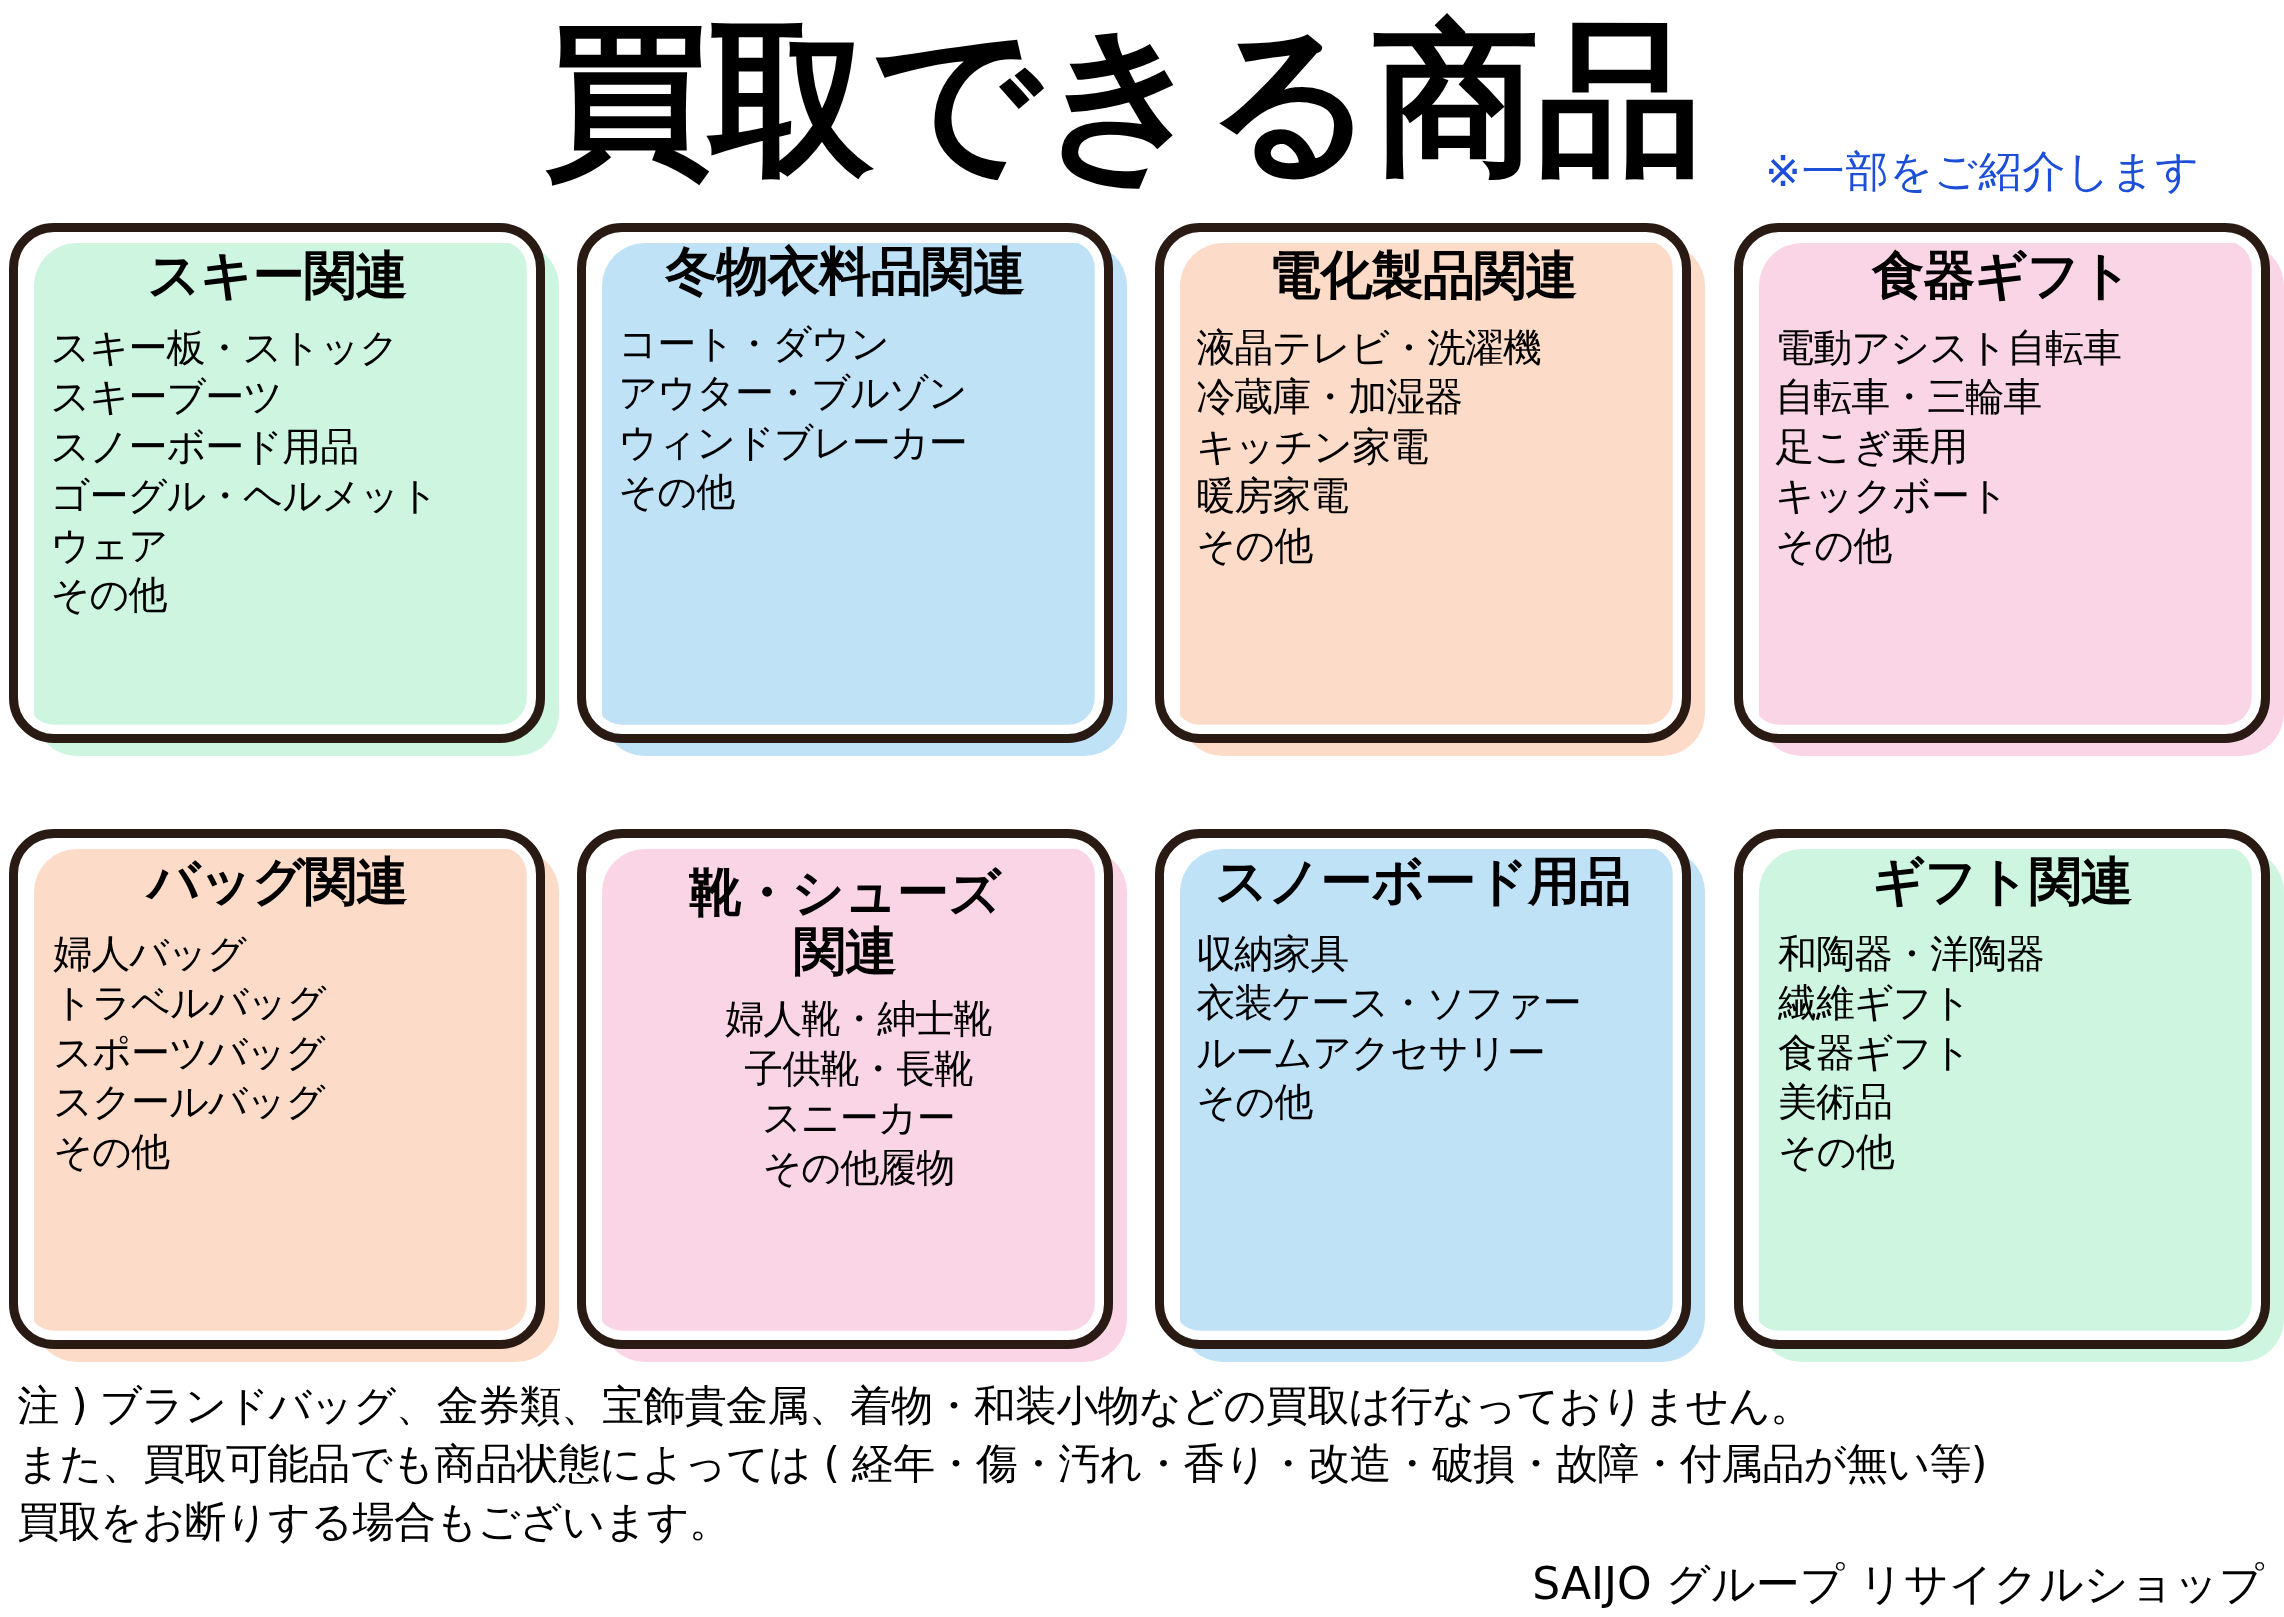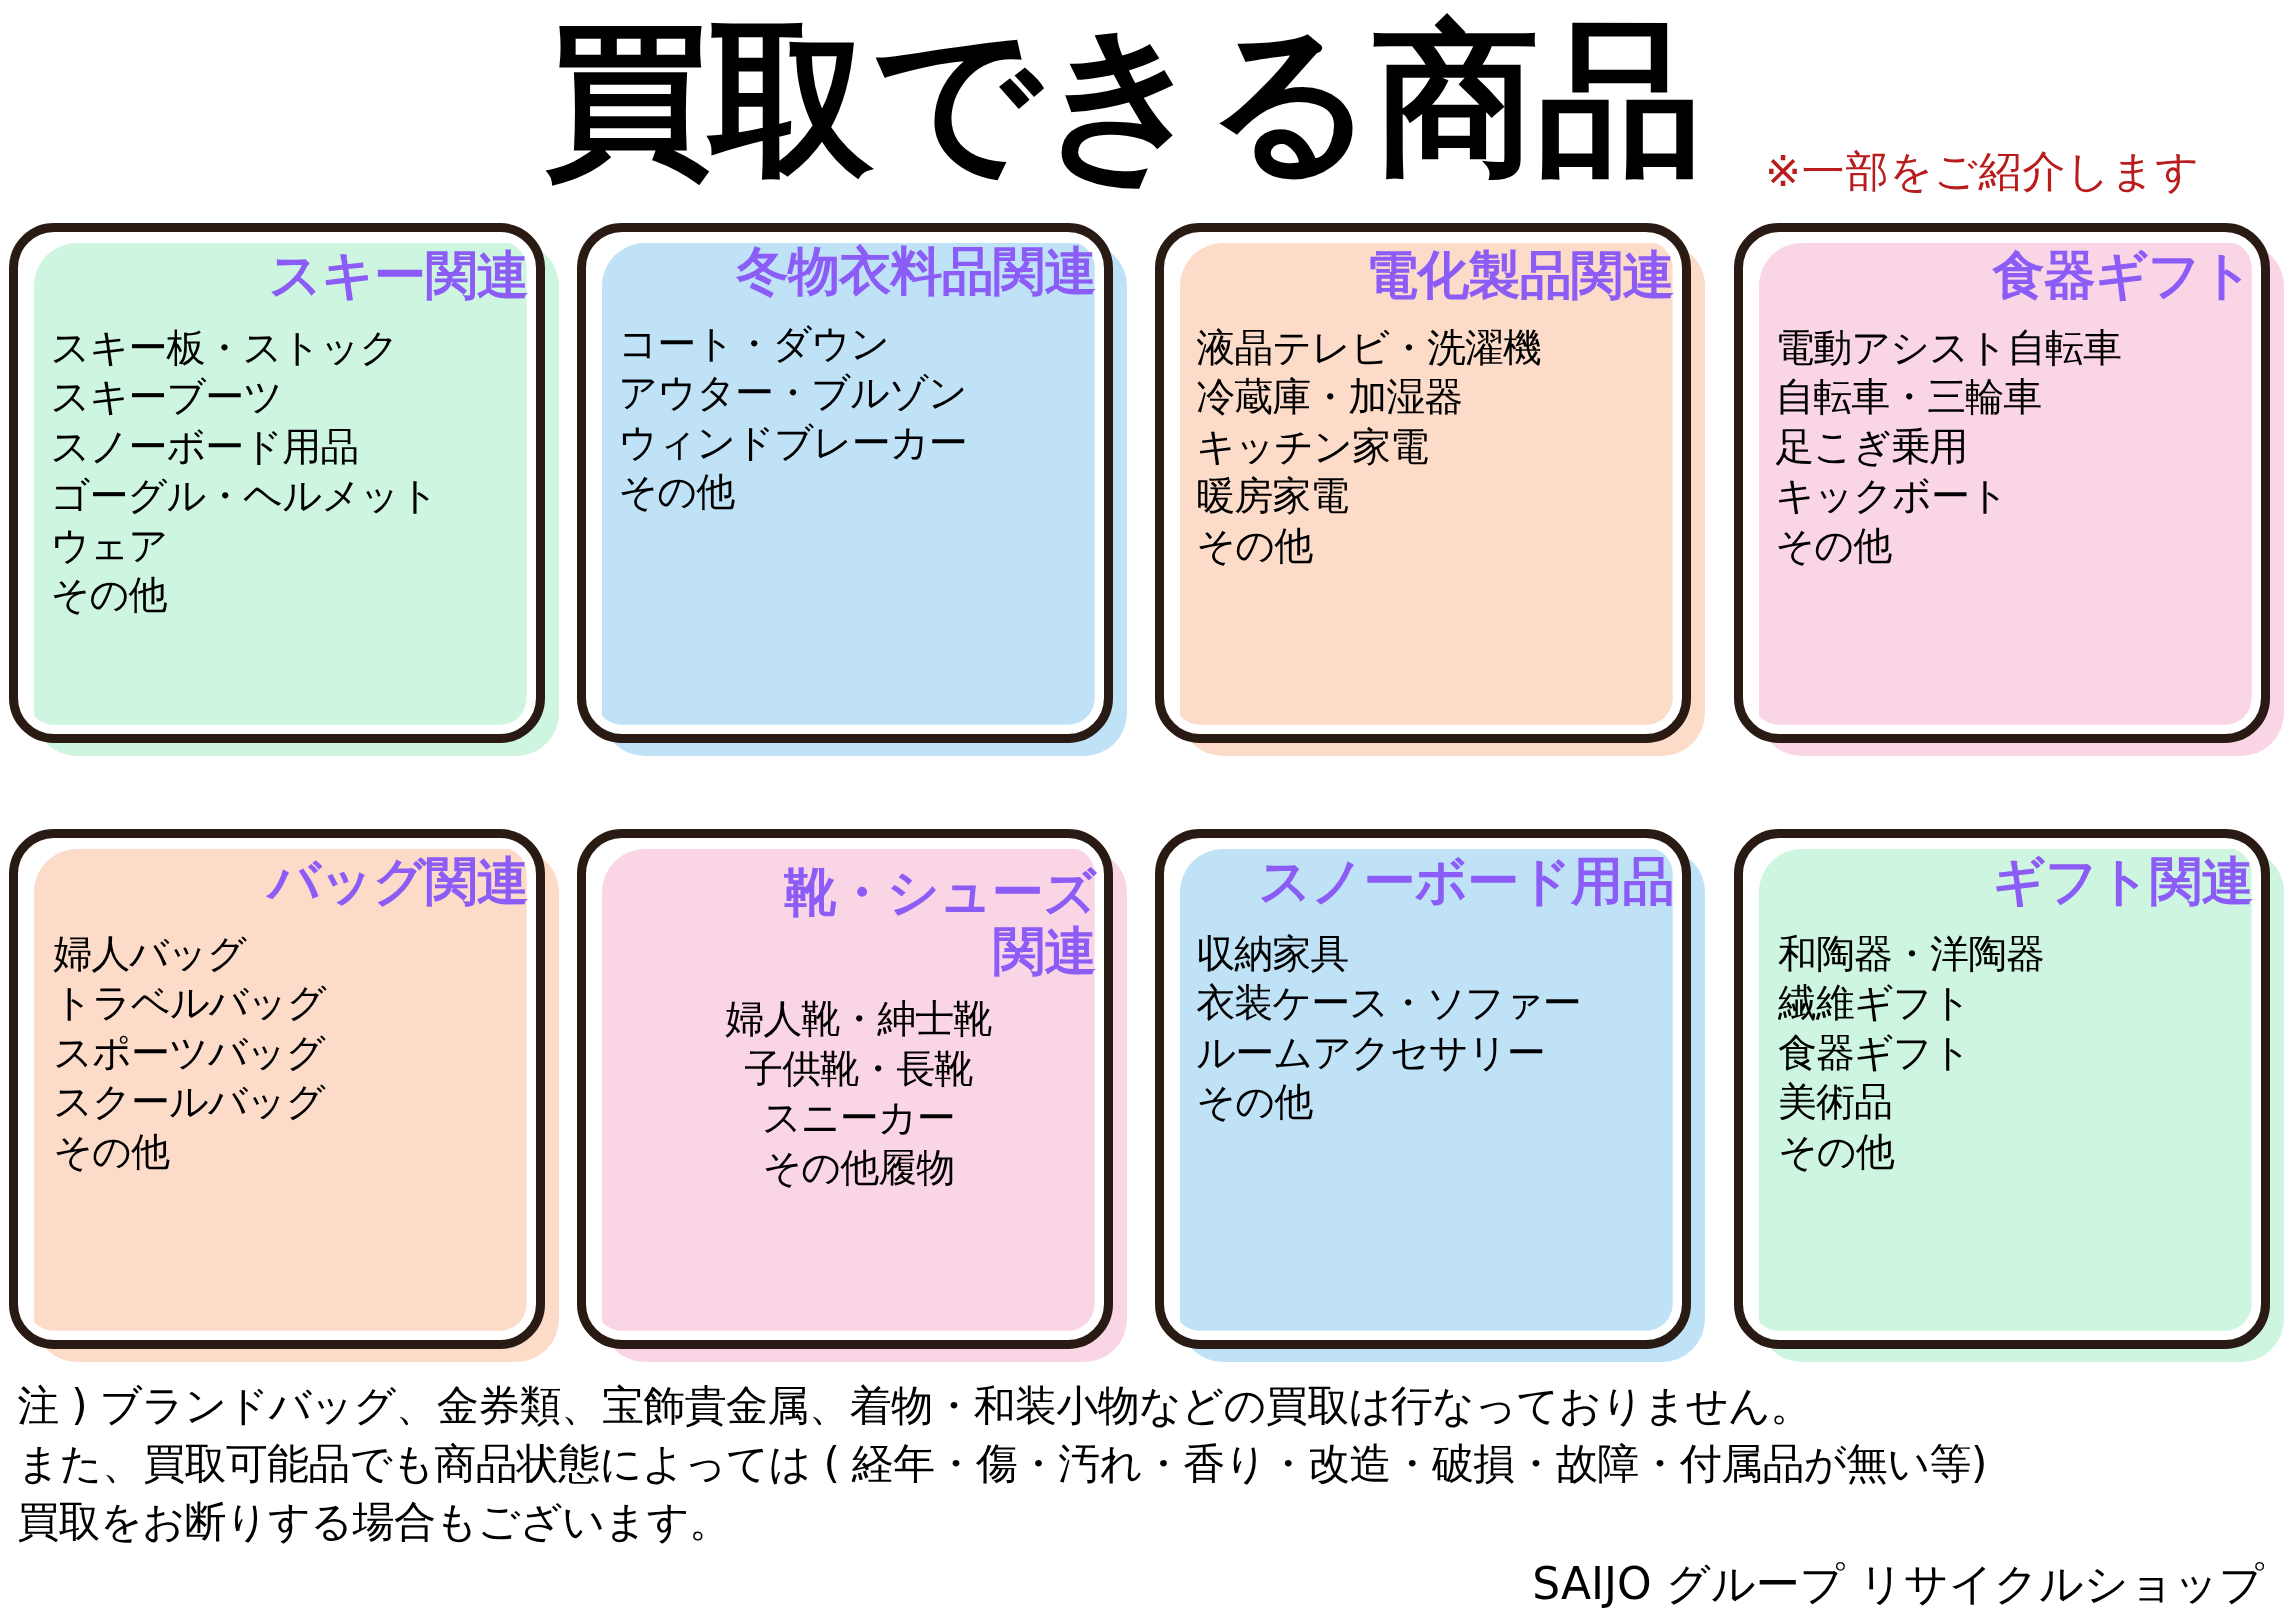--- a/index.html
+++ b/index.html
@@ -37,21 +37,21 @@
     color: #000000;
   }
   .subtitle {
     position: absolute;
     left: 1765px;
     top: 143px;
     font-size: 43px;
     font-weight: 400;
     letter-spacing: 0.7px;
     white-space: nowrap;
-    color: #b91c1c;
+    color: #1d4ed8;
   }
 
   
   .grid {
     position: absolute;
     left: 0;
     top: 223px;
     width: 2284px;
     height: 1150px;
   }
@@ -91,26 +91,26 @@
   .card-body {
     position: absolute;
     left: 0;
     top: 0;
     width: 536px;
     height: 520px;
     box-sizing: border-box;
     padding: 22.6px 17.3px 0 17.3px;
   }
   .card-title {
-    text-align: right;
+    text-align: center;
     font-size: 52px;
     font-weight: 700;
     letter-spacing: -0.7px;
     line-height: 1.15;
-    color: #8b5cf6;
+    color: #000000;
     white-space: pre-line;
   }
   .card-items {
     margin-top: 17.3px;
     padding-left: 24px;
     font-size: 39px;
     font-weight: 500;
     line-height: 1.27;
     letter-spacing: -1px;
     color: #000000;

